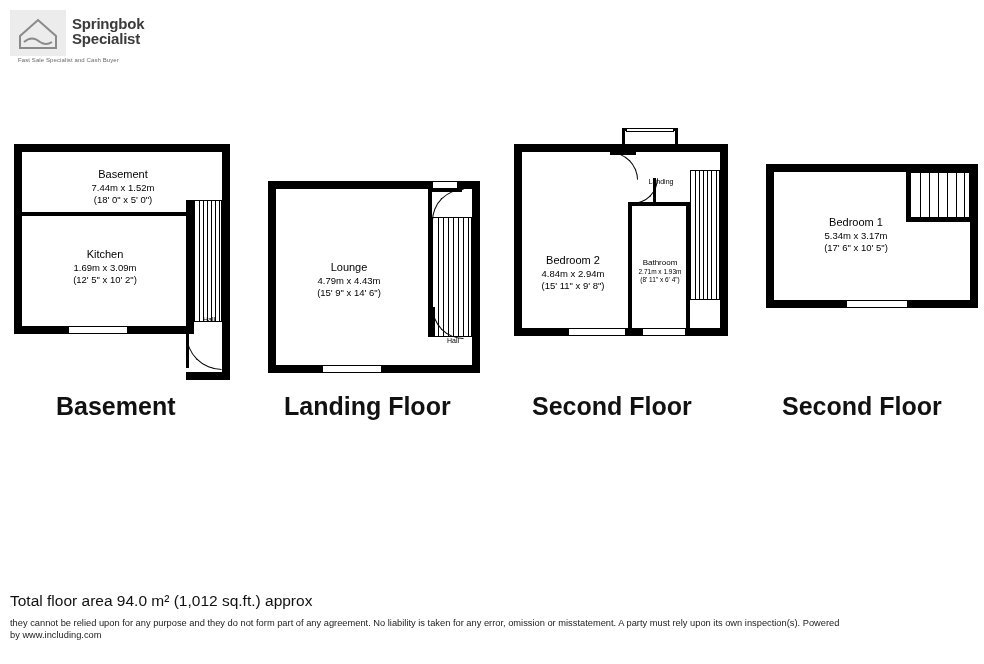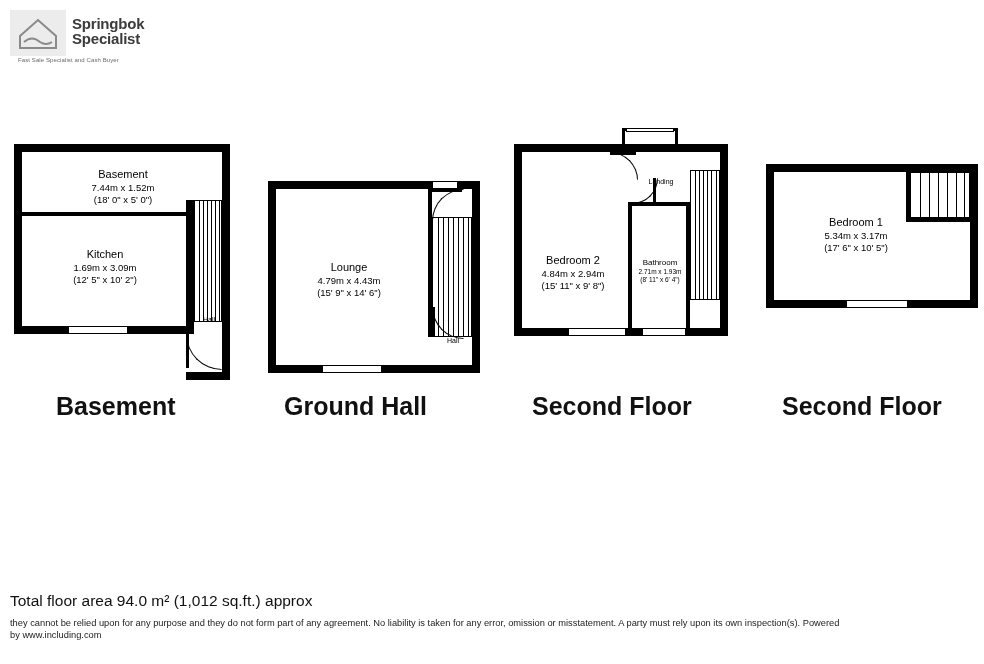--- a/index.html
+++ b/index.html
@@ -233,21 +233,21 @@
 
   <div class="label" style="left:22px; top:80px; width:118px;">
     <div class="rname">Lounge</div>
     <div class="rdim">4.79m x 4.43m</div>
     <div class="rdim">(15' 9" x 14' 6")</div>
   </div>
   <div class="label tiny" style="left:170px; top:156px; width:30px;">
     <div class="rname">Hall</div>
   </div>
 </div>
-<div class="plan-title" style="left:284px; top:392px;">Ground Hall</div>
+<div class="plan-title" style="left:284px; top:392px;">Landing Floor</div>
 
 <div class="plan" id="plan-second-a" style="left:514px; top:144px; width:214px; height:194px;">
 
   <div class="wall" style="left:0; top:0; width:214px; height:8px;"></div>
   <div class="wall" style="left:0; top:0; width:8px; height:192px;"></div>
   <div class="wall" style="left:0; top:184px; width:214px; height:8px;"></div>
   <div class="wall" style="left:206px; top:0; width:8px; height:192px;"></div>
 
   <div class="wall" style="left:108px; top:-16px; width:3px; height:18px;"></div>
   <div class="wall" style="left:108px; top:-16px; width:56px; height:3px;"></div>

